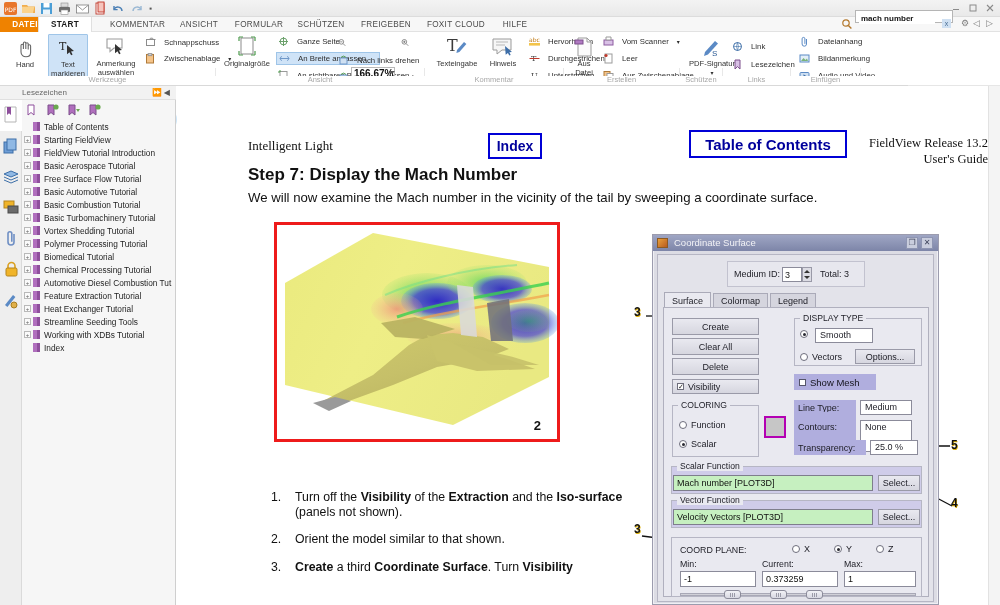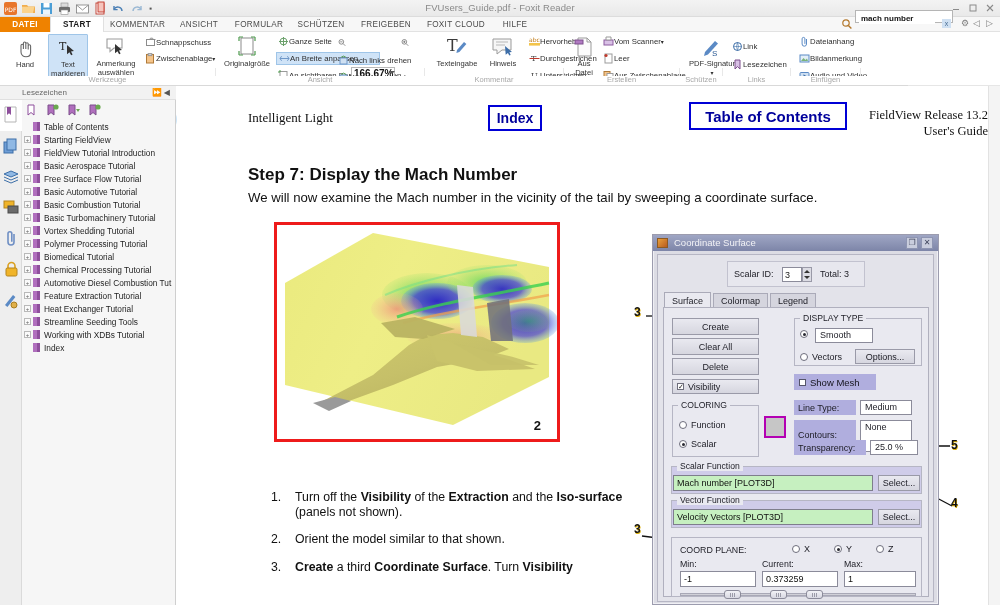--- a/index.html
+++ b/index.html
@@ -51,21 +51,21 @@
     border-bottom:1px solid #d9d9d9; background:#fff;
   }
   .glabel{ position:absolute; top:-1px; font-size:7.5px; color:#a8a8a8; text-align:center;}
   .gsep{ position:absolute; top:36px; width:1px; height:44px; background:#e8e8e8; }
 
   .btn-big{ position:absolute; text-align:center; width:40px; cursor:default;}
   .btn-big .ic{ height:26px; display:flex; align-items:center; justify-content:center;}
   .btn-big .lb{ font-size:7.6px; color:#333; line-height:8.6px; }
   .btn-big.sel{ background:#cfe3f7; border:1px solid #9fc5e8; border-radius:1px;}
 
-  .btn-sm{ position:absolute; height:13px; display:flex; align-items:center; gap:0;
+  .btn-sm{ position:absolute; height:13px; display:flex; align-items:center; gap:8px;
           font-size:7.8px; color:#2e2e2e; white-space:nowrap; cursor:default; padding:0 2px;}
   .btn-sm .ic{ width:11px;height:11px; display:inline-block; position:relative; flex:0 0 11px;}
   .btn-sm.sel{ background:#cfe3f7; border:1px solid #9fc5e8;}
 
   .zoombox{ position:absolute; left:351px; top:35px; width:44px; height:13px;
      border:1px solid #b9b9b9; background:#fff; font-size:10px; font-weight:bold;
      line-height:12px; padding-left:2px; color:#111;}
   .zoomcaret{ position:absolute; left:389px; top:39px; width:0;height:0;
      border-left:3px solid transparent;border-right:3px solid transparent;border-top:3px solid #555;}
 
@@ -101,21 +101,21 @@
   .bm-ico{ width:7px;height:9px; background:linear-gradient(90deg,#b06fbd 0 60%,#8e4f9c 60% 100%);
      margin-right:4px; flex:0 0 7px;}
   .bm-txt{ font-size:8.3px; color:#1e1e1e;}
 
   
   .docarea{ position:absolute; left:177px; top:86px; width:823px; height:519px; background:#fff; overflow:hidden;}
   .float-ico{ position:absolute; left:176px; top:106px; width:27px; height:27px; border-radius:50%;
       background:radial-gradient(circle at 40% 35%, #d9ecfa, #bcdcf4); display:flex; align-items:center; justify-content:center;}
   .page-vscroll{ position:absolute; right:0; top:86px; width:12px; height:519px; background:#f4f4f4; border-left:1px solid #e2e2e2;}
 
-  .hdr-row{ position:absolute; left:71px; top:20px; width:740px; height:40px;}
+  .hdr-row{ position:absolute; left:71px; top:48px; width:740px; height:40px;}
   .hdr-left{ position:absolute; left:0; top:4px; font-family:"Liberation Serif", serif; font-size:13px; color:#111;}
   .hdr-right{ position:absolute; right:0; top:1px; text-align:right; font-family:"Liberation Serif", serif; font-size:12.5px; color:#111; line-height:16px;}
   .lnkbox{ position:absolute; border:2px solid #0000d6; color:#00009c; font-weight:bold;
       display:flex; align-items:center; justify-content:center; background:#fff;}
   .h-index{ left:240px; top:-1px; width:54px; height:26px; font-size:14px;}
   .h-toc{ left:441px; top:-4px; width:158px; height:28px; font-size:15px;}
 
   .step-title{ position:absolute; left:71px; top:79px; font-size:17px; font-weight:bold; color:#111;}
   .step-sub{ position:absolute; left:71px; top:104px; font-size:13.2px; color:#111;}
 
@@ -258,37 +258,36 @@
             <path d="M4 10a4.2 4.2 0 0 1 8-1.6" fill="none" stroke="#9ab8d4" stroke-width="1.4"></path>
             <path d="M12 5v3.6H8.4" fill="none" stroke="#9ab8d4" stroke-width="1.4"></path>
           </svg>
       </span>
       <span class="qi" style="width:8px">
         <svg width="8" height="15" viewBox="0 0 8 15">
             <rect x="2.6" y="6.6" width="2" height="2" fill="#555"></rect>
           </svg>
       </span>
     </div>
-    <div class="title-text">FVUsers_Guide.pdf - Foxit Reader</div>
     <div class="win-btns">
       <i><svg width="16" height="14">
             <rect x="5" y="8" width="6" height="1" fill="#8a8a8a"></rect>
           </svg></i>
       <i><svg width="16" height="14">
             <rect x="5" y="4" width="6" height="6" fill="none" stroke="#8a8a8a"></rect>
           </svg></i>
       <i><svg width="16" height="14">
             <path d="M5 4l6 6M11 4l-6 6" stroke="#8a8a8a" stroke-width="1.1"></path>
           </svg></i>
     </div>
   </div>
 
   <div class="tabs">
     <div class="tab datei" style="left:0px;width:50px">DATEI</div>
-    <div class="tab active" style="left:50px;width:54px">START</div>
+    <div class="tab active" style="left:38px;width:54px">START</div>
     <div class="tab" style="left:104px;width:66px">KOMMENTAR</div>
     <div class="tab" style="left:170px;width:58px">ANSICHT</div>
     <div class="tab" style="left:228px;width:62px">FORMULAR</div>
     <div class="tab" style="left:290px;width:62px">SCHÜTZEN</div>
     <div class="tab" style="left:352px;width:68px">FREIGEBEN</div>
     <div class="tab" style="left:420px;width:72px">FOXIT CLOUD</div>
     <div class="tab" style="left:492px;width:46px">HILFE</div>
   </div>
 
   <span class="search-ico">
@@ -843,21 +842,21 @@
     <div class="dlg-tb">
       <span class="ic"></span>
       <span class="tt">Coordinate Surface</span>
       <span class="b" style="right:20px">❐</span>
       <span class="b" style="right:5px">✕</span>
     </div>
 
     <div class="dlg-body">
 
       <div class="sid-box">
-        <span class="sid-lb">Scalar ID:</span>
+        <span class="sid-lb">Medium ID:</span>
         <span class="sid-in">3</span>
         <span class="sid-sp">
           <svg width="8" height="13" viewBox="0 0 8 13">
               <path d="M4 2l3 3H1z" fill="#333"></path>
               <path d="M4 11l3-3H1z" fill="#333"></path>
             </svg>
         </span>
         <span class="sid-tot">Total: 3</span>
       </div>
 
@@ -904,21 +903,21 @@
         </div>
 
         <div class="showmesh" style="left:130px;top:66px;width:82px;height:16px">
           <span class="cbx" style="background:#fff;border-color:#55556a"></span>
           <span>Show Mesh</span>
         </div>
 
         <div class="lbl-p" style="left:130px;top:92px;width:62px;height:15px">Line Type:</div>
         <div class="cmb" style="left:196px;top:92px;width:52px;height:15px">Medium</div>
 
-        <div class="lbl-p" style="left:130px;top:112px;width:62px;height:29px">Contours:</div>
+        <div class="lbl-p" style="left:130px;top:104px;width:62px;height:29px">Contours:</div>
         <div class="cmb" style="left:196px;top:112px;width:52px;height:32px">None</div>
 
         <div class="lbl-p" style="left:130px;top:132px;width:72px;height:15px">Transparency:</div>
         <div class="cmb" style="left:206px;top:132px;width:48px;height:15px">25.0 %</div>
 
         <div class="fnbox" style="left:7px;top:158px;width:251px;height:28px">
           <span class="ft">Scalar Function</span>
         </div>
         <div class="fnval" style="left:9px;top:167px;width:200px;height:16px">Mach number [PLOT3D]</div>
         <div class="fv-btn" style="left:214px;top:167px;width:42px;height:16px;line-height:15px">Select...</div>

